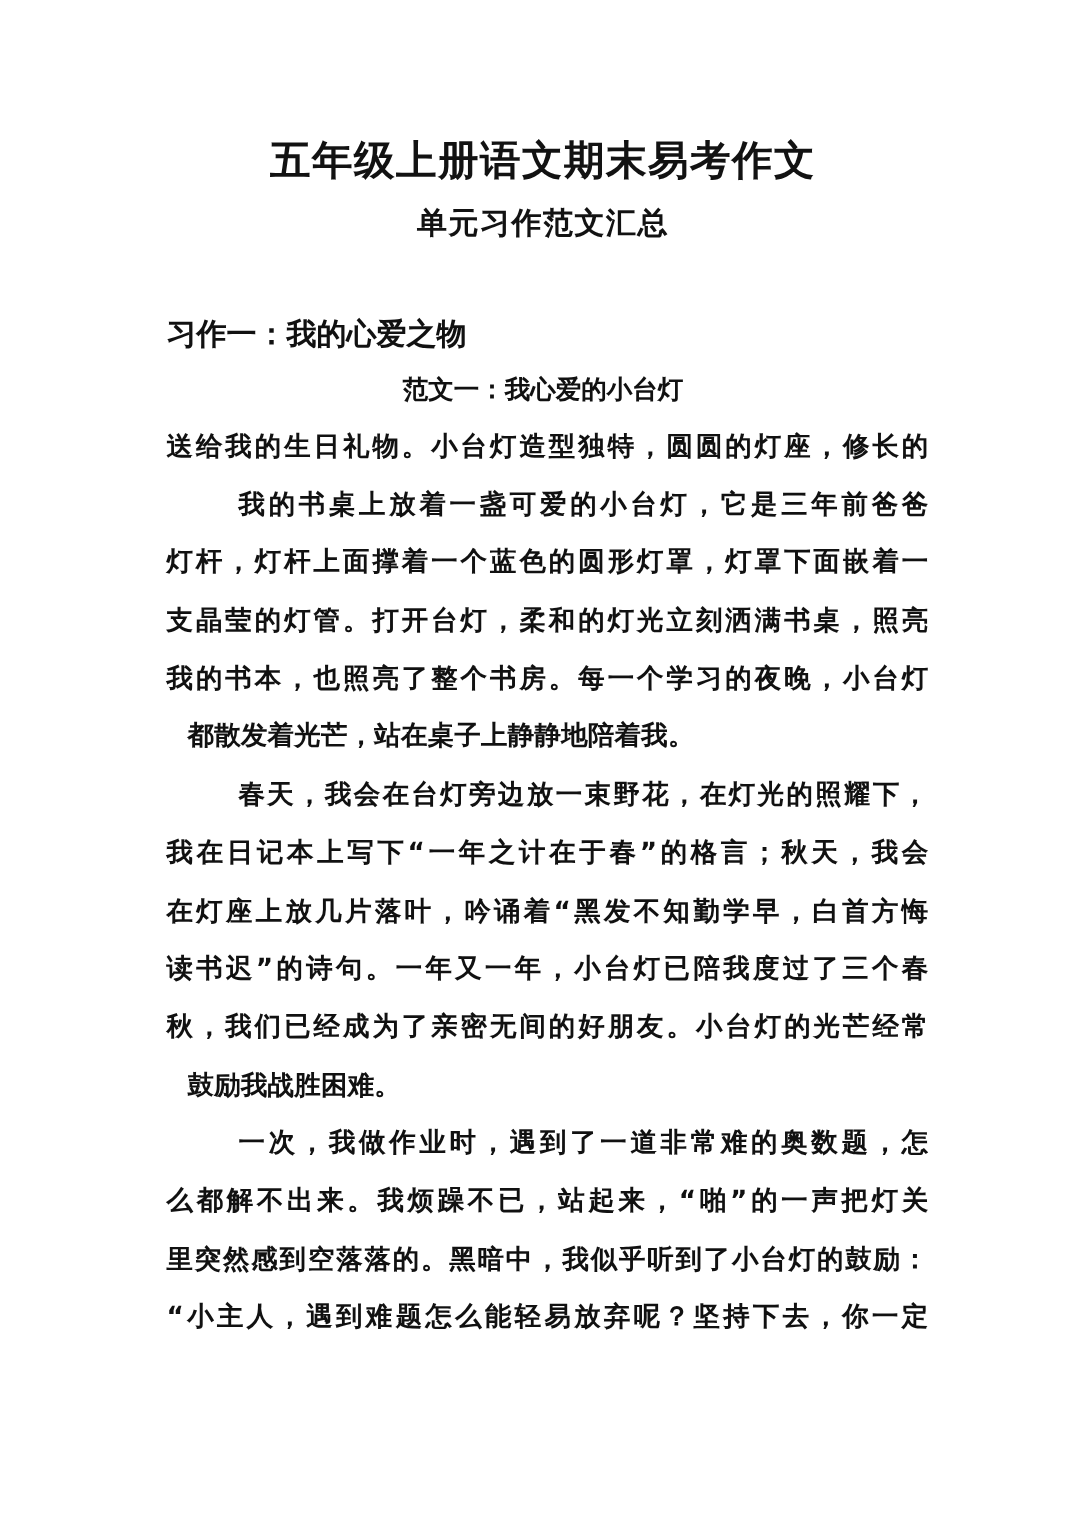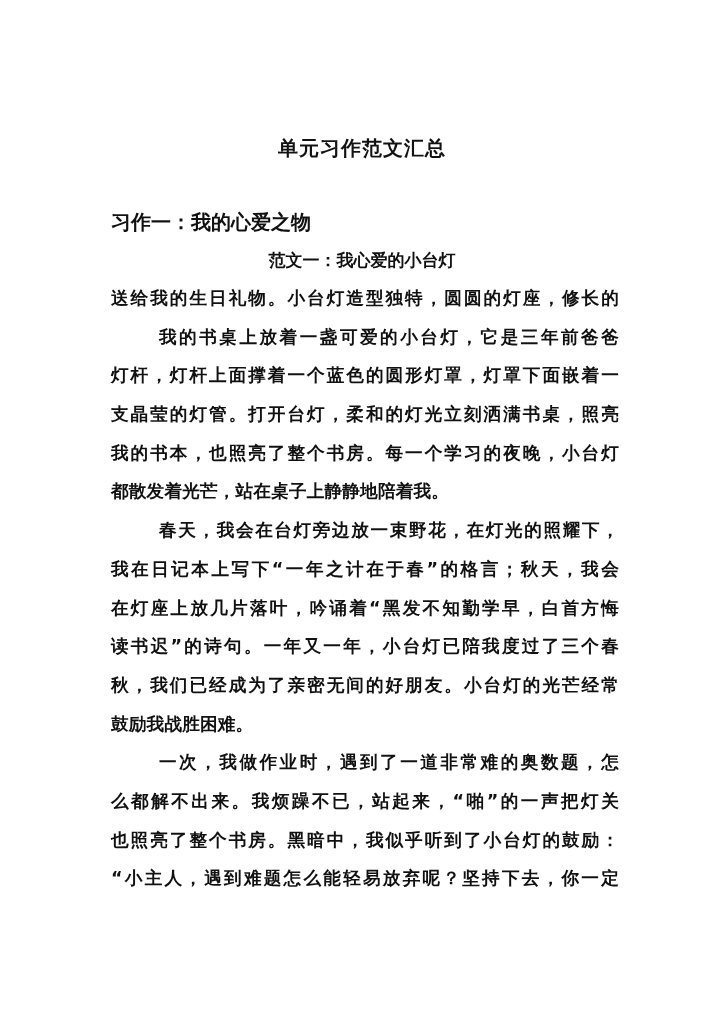--- a/index.html
+++ b/index.html
@@ -78,42 +78,44 @@
       white-space: nowrap;
       text-align: justify;
       text-align-last: justify;
       letter-spacing: 0.2px;
     }
     .line.indent {
       padding-left: 48px;
     }
     .line.last {
       text-align-last: left;
+      margin-left: 14px;
     }
   </style>
 </head>
 <body>
 
 <div class="page">
+  <div class="title title-main">五年级上册语文期末易考作文</div>
   <div class="title title-sub">单元习作范文汇总</div>
 
   <div class="section-heading">习作一：我的心爱之物</div>
   <div class="essay-title">范文一：我心爱的小台灯</div>
 
   <div class="body-text">
     <div class="line">送给我的生日礼物。小台灯造型独特，圆圆的灯座，修长的</div>
     <div class="line indent">我的书桌上放着一盏可爱的小台灯，它是三年前爸爸</div>
     <div class="line">灯杆，灯杆上面撑着一个蓝色的圆形灯罩，灯罩下面嵌着一</div>
     <div class="line">支晶莹的灯管。打开台灯，柔和的灯光立刻洒满书桌，照亮</div>
     <div class="line">我的书本，也照亮了整个书房。每一个学习的夜晚，小台灯</div>
     <div class="line last">都散发着光芒，站在桌子上静静地陪着我。</div>
     <div class="line indent">春天，我会在台灯旁边放一束野花，在灯光的照耀下，</div>
     <div class="line">我在日记本上写下“一年之计在于春”的格言；秋天，我会</div>
     <div class="line">在灯座上放几片落叶，吟诵着“黑发不知勤学早，白首方悔</div>
     <div class="line">读书迟”的诗句。一年又一年，小台灯已陪我度过了三个春</div>
     <div class="line">秋，我们已经成为了亲密无间的好朋友。小台灯的光芒经常</div>
     <div class="line last">鼓励我战胜困难。</div>
     <div class="line indent">一次，我做作业时，遇到了一道非常难的奥数题，怎</div>
     <div class="line">么都解不出来。我烦躁不已，站起来，“啪”的一声把灯关</div>
-    <div class="line">也照亮了整个书房。黑暗中，我似乎听到了小台灯的鼓励：</div>
+    <div class="line">里突然感到空落落的。黑暗中，我似乎听到了小台灯的鼓励：</div>
     <div class="line">“小主人，遇到难题怎么能轻易放弃呢？坚持下去，你一定</div>
   </div>
 </div>
 
 </body></html>

